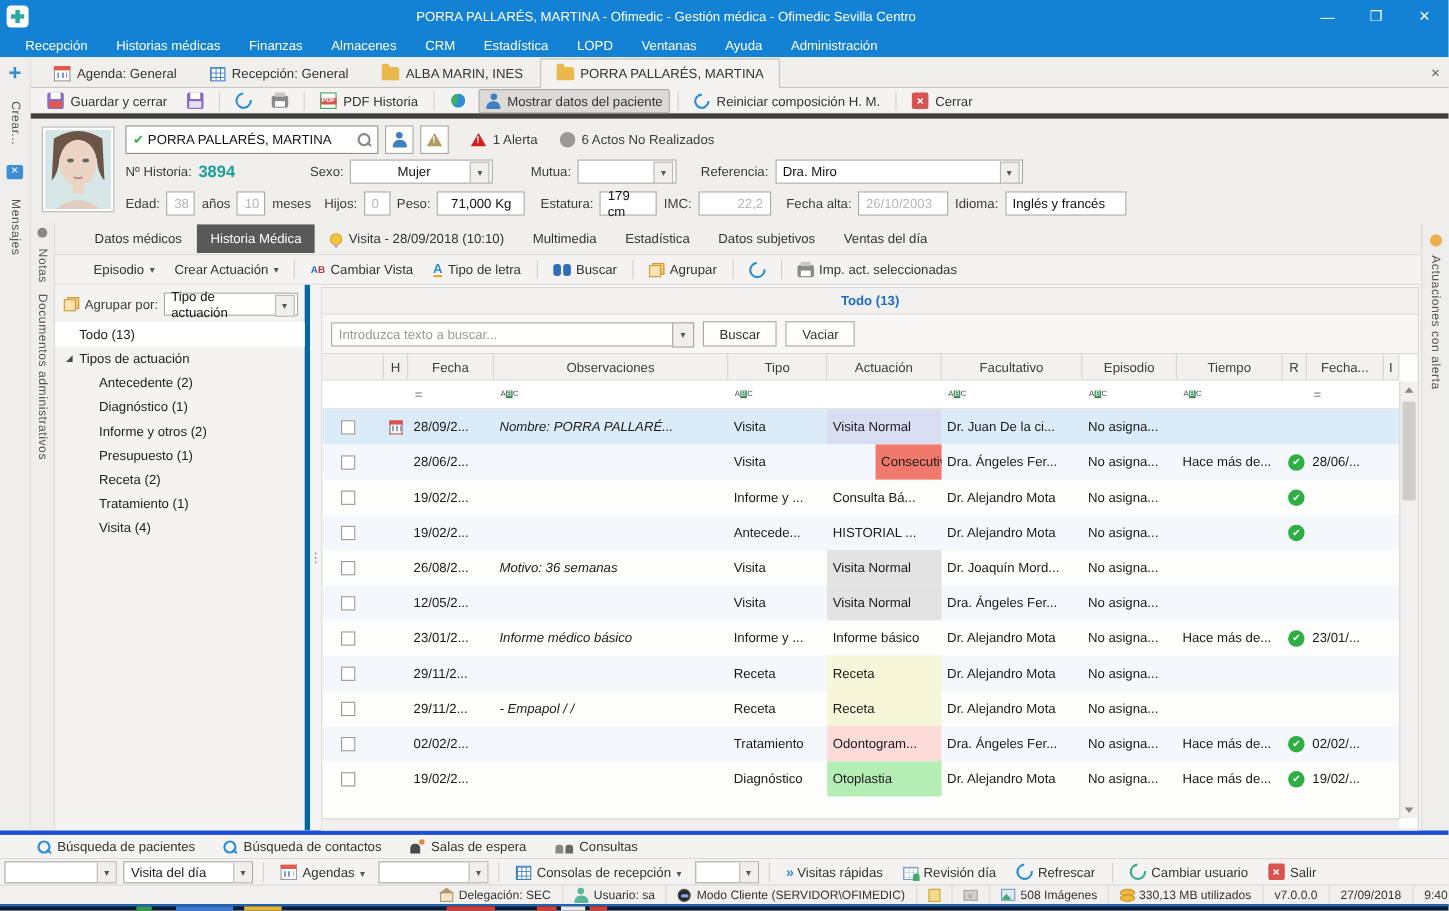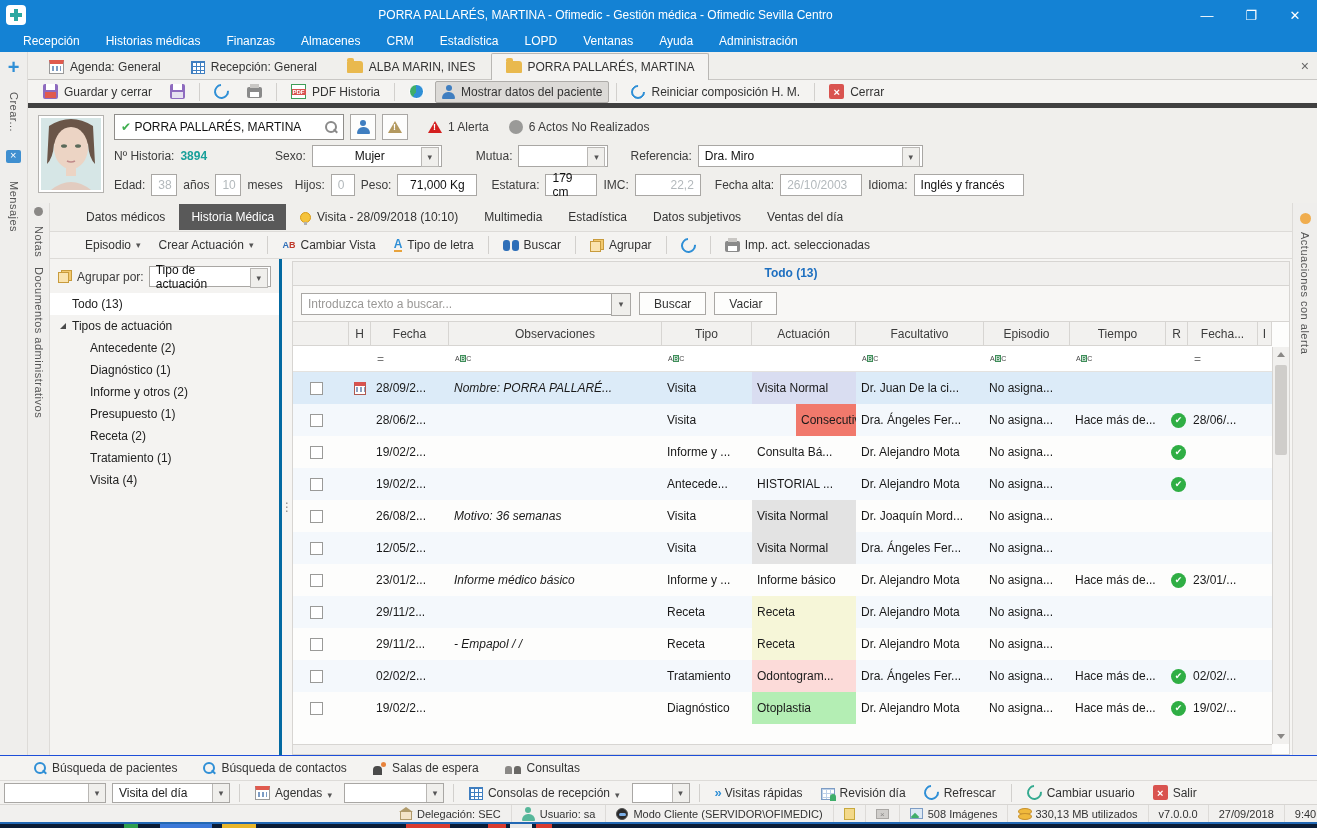--- a/index.html
+++ b/index.html
@@ -78,21 +78,21 @@
   .ic-mag { width:12px; height:12px; position:relative; }
   .ic-mag::before { content:""; position:absolute; width:8px; height:8px; border:2px solid #8a8a8a; border-radius:50%; left:0; top:0; }
   .ic-mag.blue::before { border-color:#2f8fd6; }
   .ic-mag::after { content:""; position:absolute; width:5px; height:2px; background:#8a8a8a; left:8px; top:9px; transform:rotate(45deg); }
   .ic-mag.blue::after { background:#2f8fd6; }
   .sq-btn { width:26px; height:26px; background:#fdfdfc; border:1px solid #a9a7a4; display:flex; align-items:center; justify-content:center; }
   .tri { width:0; height:0; border-left:7px solid transparent; border-right:7px solid transparent; border-bottom:12px solid #b3995f; position:relative; }
   .tri.red { border-bottom-color:#d41f1f; }
   .tri::after { content:"!"; position:absolute; left:-2px; top:1px; color:#fff; font-size:9px; font-weight:bold; }
   .dot-gray { width:14px; height:14px; border-radius:50%; background:#9a9a98; }
-  .historia-val { color:#19a09a; font-weight:bold; font-size:12px; }
+  .historia-val { color:#19a09a; font-weight:bold; font-size:15px; }
 
   
   .contentrow { flex:1; display:flex; min-height:0; }
   .notastrip { width:22px; background:#efeeec; border-right:1px solid #dddbd8; display:flex; flex-direction:column; align-items:center; gap:10px; padding-top:4px; }
   .dot-sm { width:9px; height:9px; border-radius:50%; background:#8a8886; flex:none; }
   .dot-orange { width:11px; height:11px; border-radius:50%; background:#f0ad4e; flex:none; }
   .rightstrip { width:25px; background:#efeeec; border-left:1px solid #dddbd8; display:flex; flex-direction:column; align-items:center; gap:8px; padding-top:10px; }
   .pagecol { flex:1; display:flex; flex-direction:column; min-width:0; }
 
   .pagetabs { height:28px; display:flex; align-items:center; gap:2px; padding-left:24px; background:#f0efec; flex:none; }
@@ -108,21 +108,21 @@
   .ic-ab b { color:#c0392b; }
   .ic-alet { color:#2f8fd6; font-weight:bold; font-size:12px; border-bottom:2px solid #e8a33c; line-height:11px; }
   .ic-bino { width:16px; height:11px; position:relative; }
   .ic-bino::before, .ic-bino::after { content:""; position:absolute; top:0; width:7px; height:11px; background:#2f6fb8; border-radius:3px; }
   .ic-bino::before { left:0; } .ic-bino::after { right:0; }
   .ic-group { width:14px; height:13px; position:relative; }
   .ic-group::before { content:""; position:absolute; right:0; top:0; width:9px; height:9px; background:#f3c96e; border:1px solid #c89b3c; }
   .ic-group::after { content:""; position:absolute; left:0; bottom:0; width:9px; height:9px; background:#fae3ae; border:1px solid #c89b3c; }
 
   .workrow { flex:1; display:flex; min-height:0; background:#f6f5f3; }
-  .treepanel { width:232px; flex:none; background:#f4f3f1; border-right:3px solid #0369a1; padding-top:5px; }
+  .treepanel { width:232px; flex:none; background:#f4f3f1; border-right:5px solid #0369a1; padding-top:5px; }
   .grouprow { display:flex; align-items:center; gap:5px; padding:2px 6px 6px 8px; }
   .tree-item { height:22px; line-height:22px; padding-left:22px; color:#222; white-space:nowrap; }
   .tree-item.selected { background:#fff; }
   .tree-group { display:flex; align-items:center; gap:6px; height:22px; padding-left:10px; }
   .expander { width:0; height:0; border-left:6px solid transparent; border-bottom:6px solid #4a4a4a; }
   .tree-child { height:22px; line-height:22px; padding-left:40px; color:#222; white-space:nowrap; }
   .splitter { width:10px; flex:none; display:flex; align-items:center; justify-content:center; color:#8a8886; background:#f6f5f3; }
 
   .gridpanel { flex:1; display:flex; flex-direction:column; min-width:0; position:relative; background:#fdfdfc; border:1px solid #d7d5d2; margin:2px 2px 0 0; }
   .grid-title { height:24px; background:#f1f0ee; border-bottom:1px solid #d7d5d2; color:#1d6fc0; font-weight:bold; text-align:center; line-height:23px; flex:none; }
@@ -148,21 +148,21 @@
   .cal-sm { width:14px; height:13px; background:#fff; border:1px solid #b05a50; border-top:4px solid #d9534f; position:relative; }
   .cal-sm::after { content:""; position:absolute; left:1px; top:1px; width:9px; height:5px; background:repeating-linear-gradient(90deg,#8aa0c0 0 2px,transparent 2px 4px); }
   .vscroll { position:absolute; right:0; top:85px; bottom:10px; width:17px; background:#f1f0ee; border-left:1px solid #d7d5d2; display:flex; flex-direction:column; justify-content:space-between; align-items:center; }
   .sarrow { width:0; height:0; border-left:4px solid transparent; border-right:4px solid transparent; margin:5px 0; }
   .sarrow.up { border-bottom:5px solid #8a8886; }
   .sarrow.down { border-top:5px solid #8a8886; }
   .sthumb { position:absolute; top:18px; left:2px; width:12px; height:90px; background:#cfcdca; border-radius:2px; }
   .hscroll { position:absolute; left:0; right:17px; bottom:0; height:10px; background:#f1f0ee; border-top:1px solid #d7d5d2; }
 
   
-  .btoolbar1 { height:25px; background:#f4f3f1; border-top:1px solid #1d4ed8; display:flex; align-items:center; gap:26px; padding-left:34px; flex:none; }
+  .btoolbar1 { height:25px; background:#f4f3f1; border-top:4px solid #1d4ed8; display:flex; align-items:center; gap:26px; padding-left:34px; flex:none; }
   .b1item { display:flex; align-items:center; gap:6px; color:#333; }
   .ic-people { width:16px; height:12px; position:relative; }
   .ic-people::before, .ic-people::after { content:""; position:absolute; bottom:0; width:7px; height:8px; border-radius:3px 3px 0 0; background:#8a8886; }
   .ic-people::before { left:0; } .ic-people::after { right:0; background:#6a6866; }
   .ic-bell-person { width:13px; height:13px; position:relative; }
   .ic-bell-person::before { content:""; position:absolute; left:0; bottom:0; width:9px; height:9px; border-radius:4px 4px 0 0; background:#4a4a4a; }
   .ic-bell-person::after { content:""; position:absolute; right:0; top:0; width:5px; height:5px; border-radius:50%; background:#e8833c; }
   .btoolbar2 { height:24px; background:#f4f3f1; border-top:1px solid #dddbd8; display:flex; align-items:center; gap:6px; padding-left:4px; flex:none; }
   .combo2 { height:20px; background:#fff; border:1px solid #a9a7a4; position:relative; padding:0 20px 0 6px; display:flex; align-items:center; color:#222; }
   .combo2::after { content:"▾"; position:absolute; right:0; top:0; width:16px; height:18px; background:#f0efec; border-left:1px solid #b9b7b4; color:#555; font-size:9px; text-align:center; line-height:18px; }

